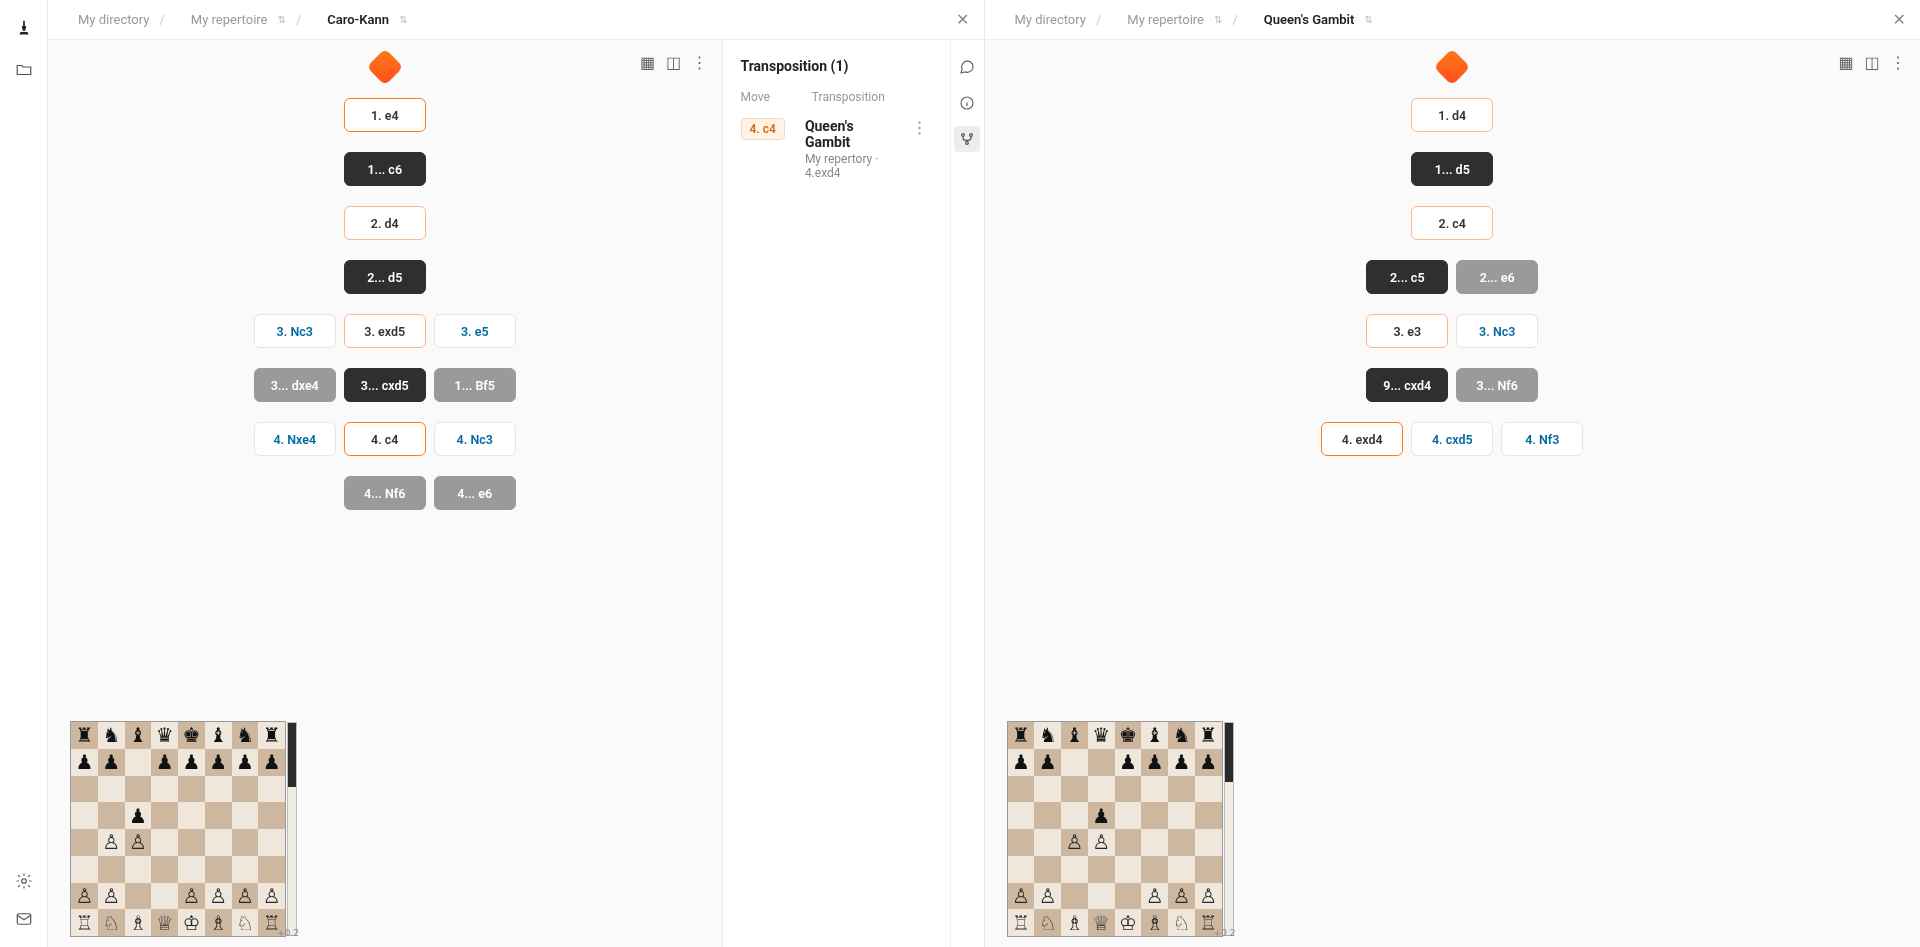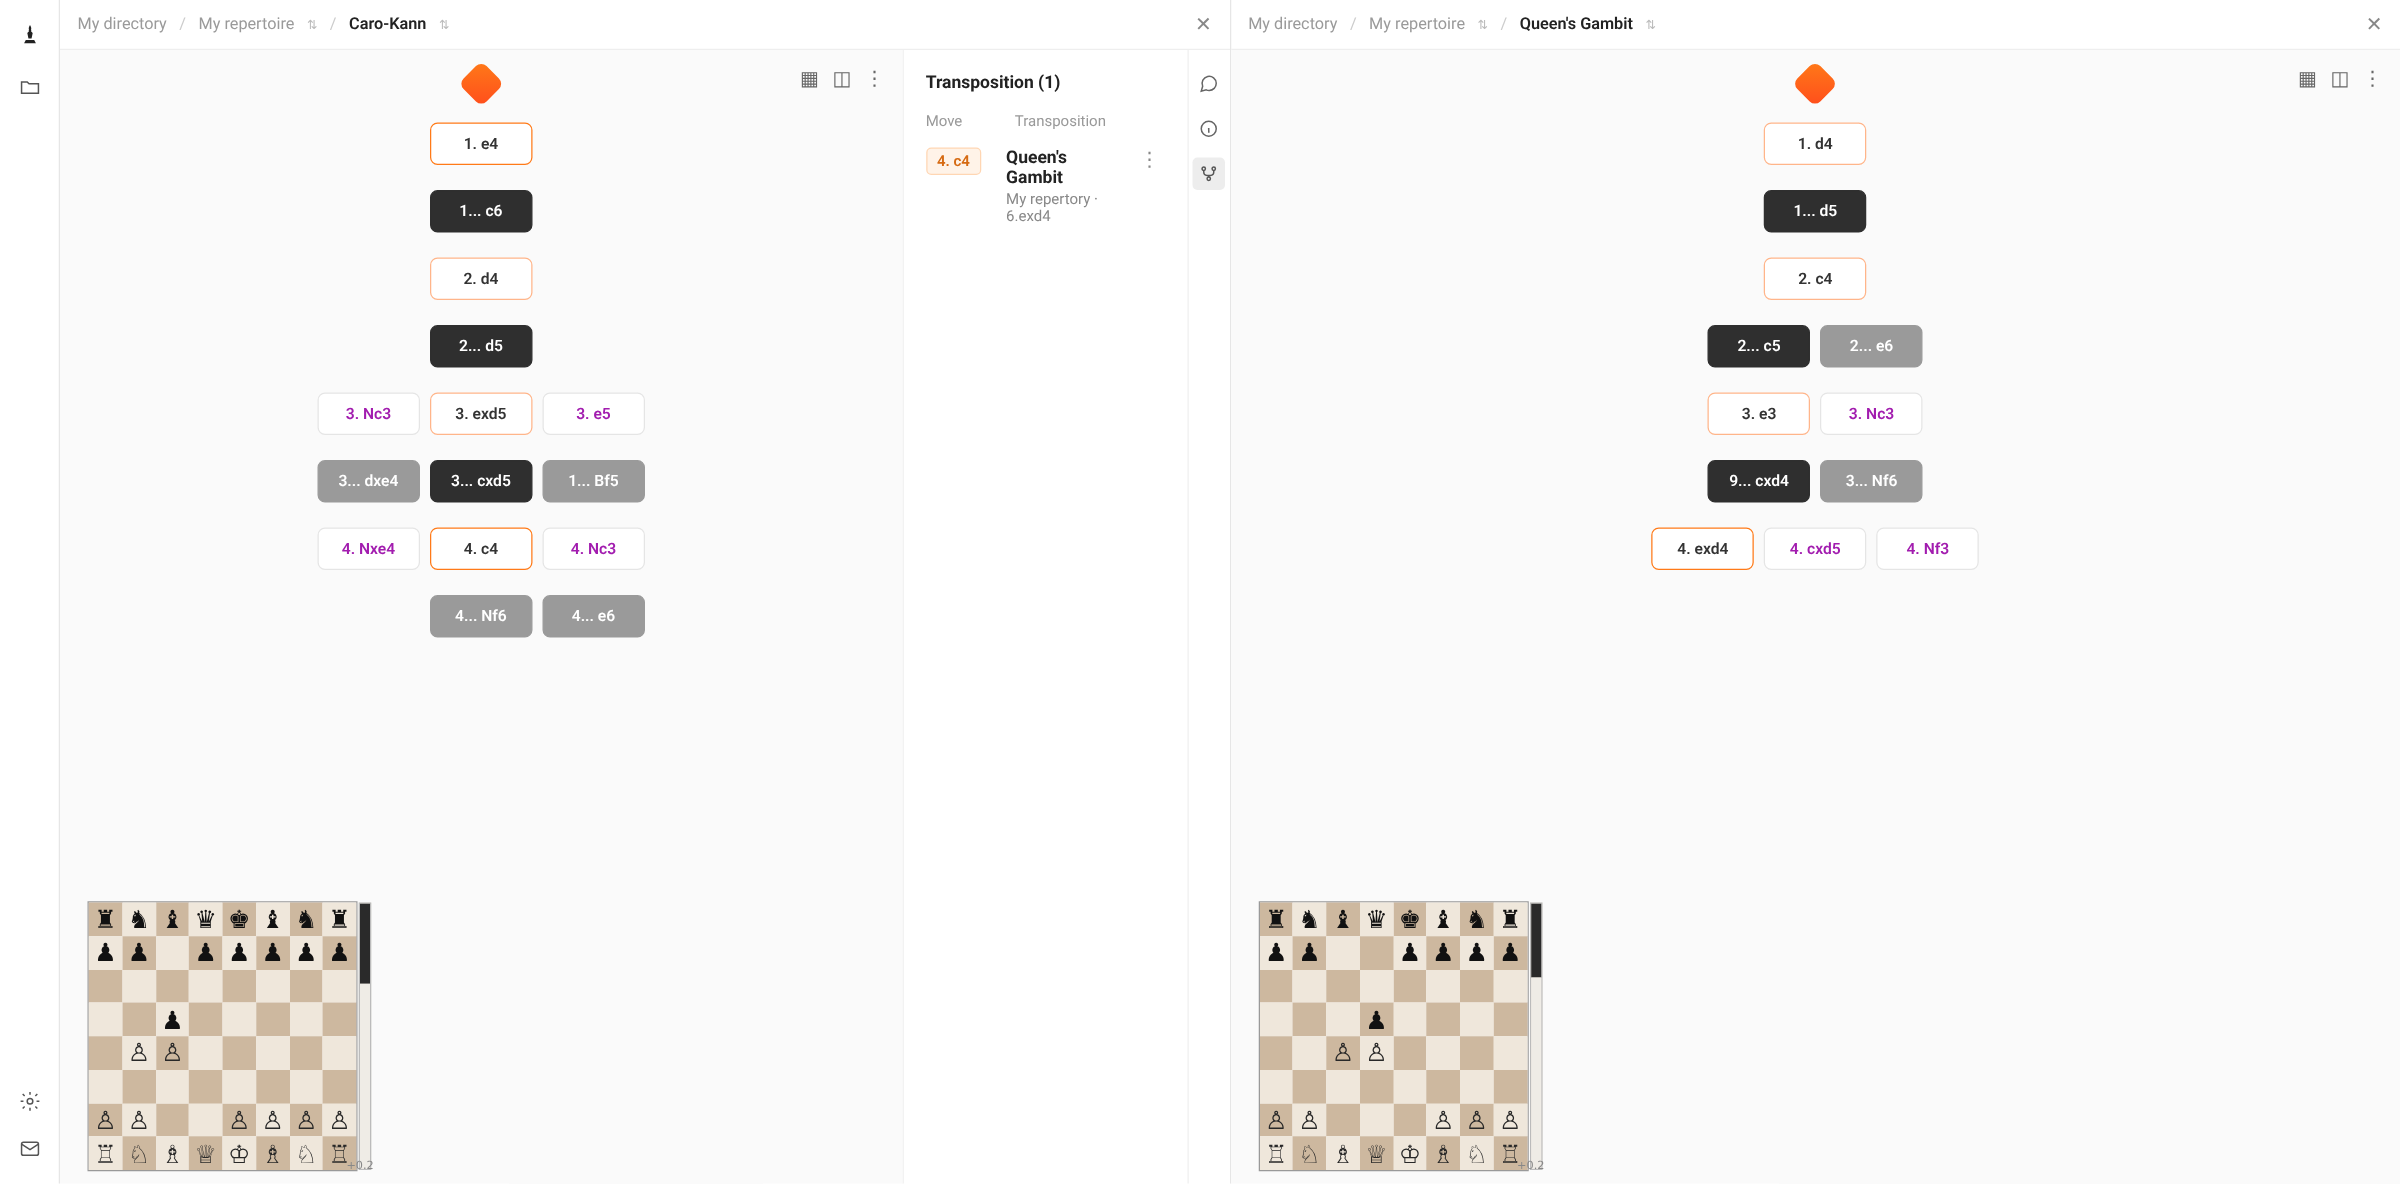--- a/index.html
+++ b/index.html
@@ -13,42 +13,42 @@
   .rail-icon { width: 20px; height: 20px; display: flex; align-items: center; justify-content: center; cursor: pointer; color: #555; }
   .rail-icon svg { width: 18px; height: 18px; stroke: #555; fill: none; stroke-width: 1.6; }
 
   
   .panes { flex: 1; display: flex; min-width: 0; }
   .pane { flex: 1; display: flex; flex-direction: column; border-right: 1px solid #e6e6e6; min-width: 0; position: relative; }
   .pane:last-child { border-right: none; }
 
   
   .crumbbar { height: 40px; display: flex; align-items: center; padding: 0 14px; border-bottom: 1px solid #eee; gap: 6px; font-size: 13px; }
-  .crumb { color: #9a9a9a; cursor: pointer; }
+  .crumb { color: #9a9a9a; cursor: pointer; margin-left: 16px; }
   .crumb.active { color: #222; font-weight: 600; }
   .crumbsep { color: #ccc; padding: 0 4px; }
   .crumbchev { color: #bbb; font-size: 10px; padding-left: 4px; }
   .crumb-close { margin-left: auto; color: #888; cursor: pointer; font-size: 16px; line-height: 1; }
 
   
   .pane-body { flex: 1; display: flex; min-height: 0; position: relative; }
 
   
   .tree-wrap { flex: 1; position: relative; overflow: auto; background: #fafafa; }
   .tree-toolbar { position: absolute; top: 12px; right: 12px; display: flex; gap: 6px; z-index: 5; }
   .tb-btn { width: 20px; height: 20px; display: flex; align-items: center; justify-content: center; cursor: pointer; color: #666; border-radius: 4px; }
 
   .tree { position: relative; padding: 14px 0 40px 0; min-height: 600px; }
   .root-diamond { width: 26px; height: 26px; transform: rotate(45deg); border-radius: 6px; background: linear-gradient(135deg,#ff7a18,#ff4d1c); margin: 0 auto 18px auto; }
   .node { width: 82px; height: 34px; border: 1px solid #e0d7cf; border-radius: 6px; display: flex; align-items: center; justify-content: center; font-size: 12.5px; font-weight: 600; background: #fff; color: #333; cursor: pointer; user-select: none; }
   .node.main { border-color: #ffb58a; }
   .node.main.selected-orange { border-color: #ff7a18; }
   .node.dark { background: #2f2f2f; color: #fff; border-color: #2f2f2f; }
   .node.grey { background: #9a9a9a; color: #fff; border-color: #9a9a9a; }
-  .node.faint { color: #a21caf; border-color: #e5e5e5; background: #fff; }
+  .node.faint { color: #0369a1; border-color: #e5e5e5; background: #fff; }
 
   .col { display: flex; flex-direction: column; align-items: center; gap: 20px; }
   .row { display: flex; justify-content: center; gap: 8px; }
 
   
   .side-panel { width: 262px; border-left: 1px solid #eee; display: flex; background: #fff; }
   .side-panel-inner { flex:1; display:flex; flex-direction:column; }
   .side-header { padding: 18px 18px 10px 18px; font-size: 14px; font-weight: 700; }
   .side-labels { display: flex; gap: 42px; font-size: 12px; color: #999; padding: 6px 18px 2px 18px; }
   .side-row { display: flex; align-items: flex-start; gap: 20px; padding: 12px 18px; }
@@ -243,21 +243,21 @@
         <div class="side-panel-inner">
           <div class="side-header">Transposition (1)</div>
           <div class="side-labels">
             <span>Move</span>
             <span>Transposition</span>
           </div>
           <div class="side-row">
             <span class="move-pill">4. c4</span>
             <div class="trans-text">
               <div class="t-title">Queen's Gambit</div>
-              <div class="t-sub">My repertory  ·  6.exd4</div>
+              <div class="t-sub">My repertory  ·  4.exd4</div>
             </div>
             <span class="more">⋮</span>
           </div>
         </div>
         <div class="side-tools">
           <div class="tool">
             <svg width="16" height="16" viewBox="0 0 24 24" fill="none" stroke="#666" stroke-width="1.8">
                 <path d="M21 11.5a8.38 8.38 0 0 1-8.5 8.5 8.5 8.5 0 0 1-3.5-.7L3 21l1.7-6A8.5 8.5 0 1 1 21 11.5z"></path>
               </svg>
           </div>

